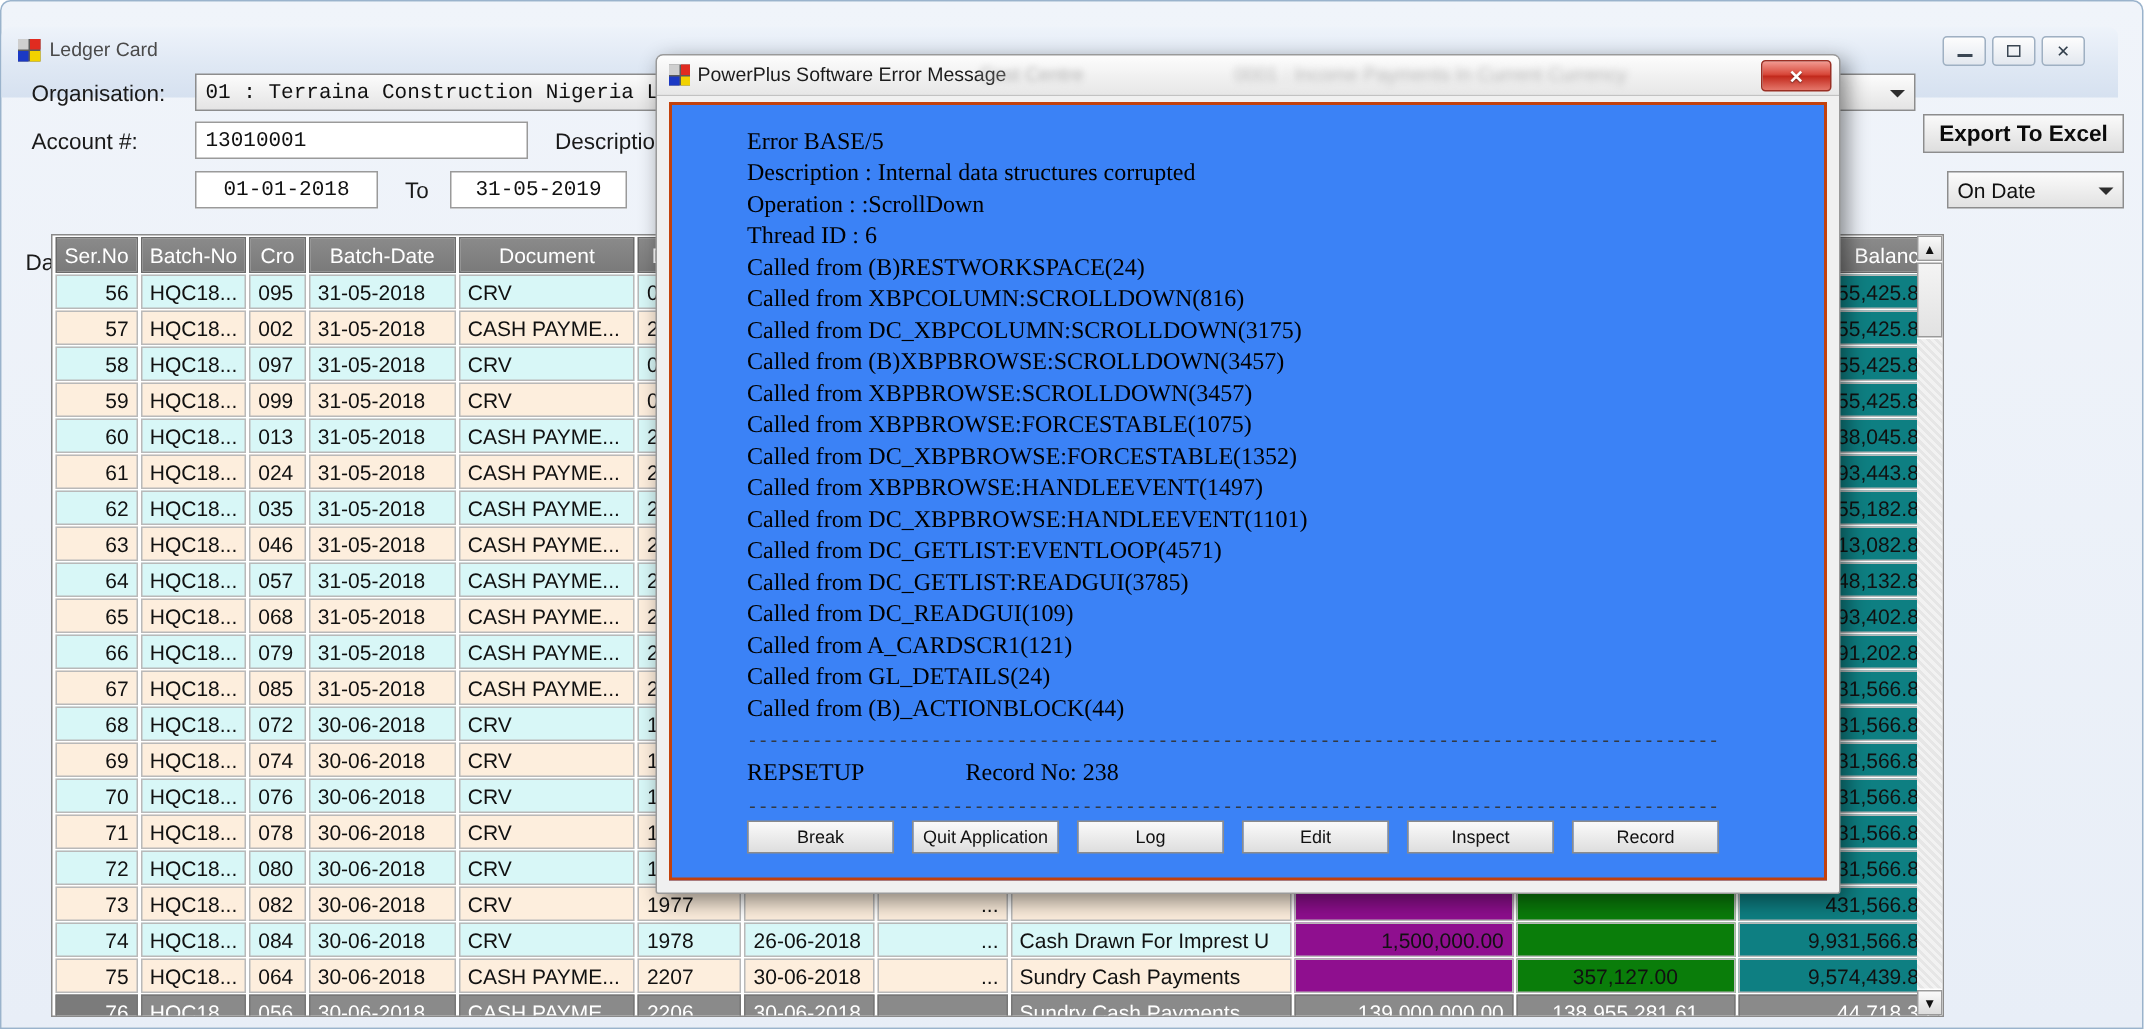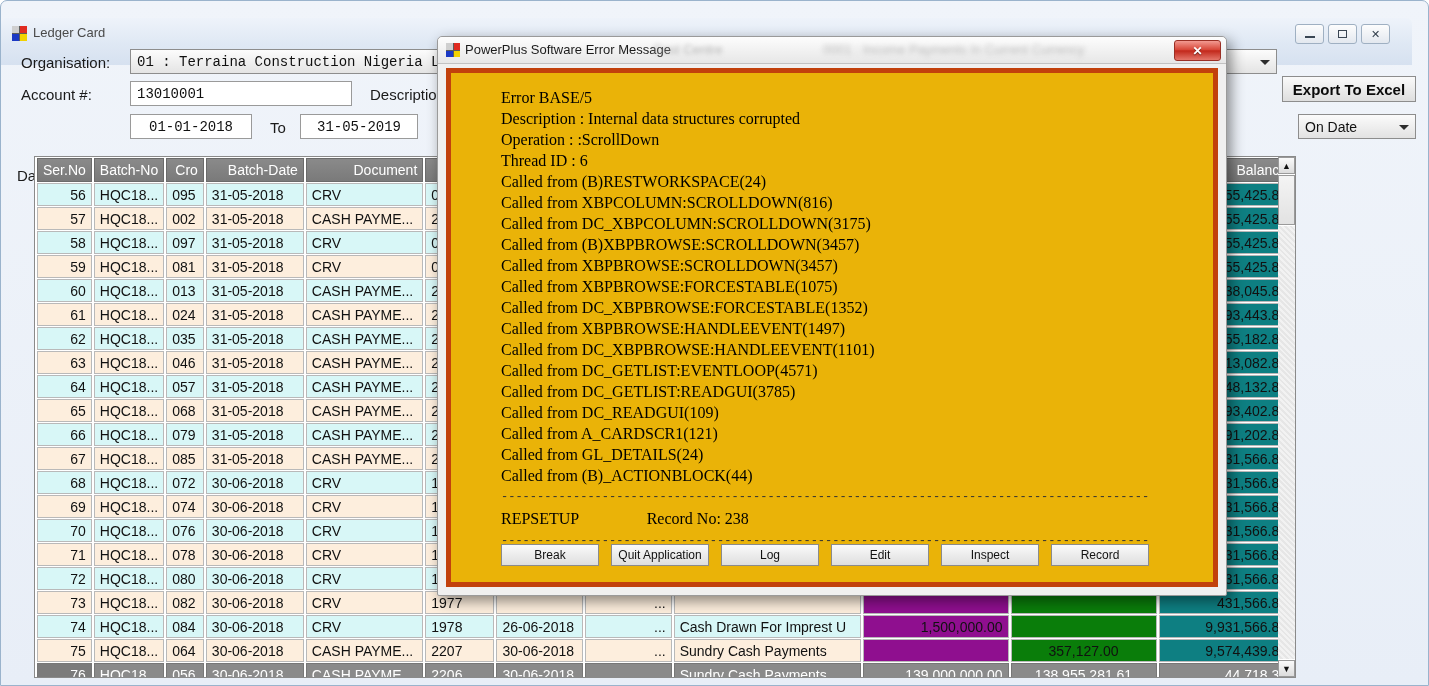--- a/index.html
+++ b/index.html
@@ -101,21 +101,21 @@
     position: absolute; left: 33px; top: 124px;
     width: 1262px; height: 522px;
     background: #ffffff; border: 1px solid #8a8a8a;
     overflow: hidden;
   }
 
   table.grid { border-collapse: separate; border-spacing: 2px 1px; table-layout: fixed; }
   table.grid th {
     background: linear-gradient(#8a8a8a, #7a7a7a);
     color: #ffffff; font-size: 14px; font-weight: normal;
-    text-align: right; padding: 2px 5px; height: 24px;
+    text-align: center; padding: 2px 5px; height: 24px;
     border: 1px solid #6b6b6b;
     white-space: nowrap; overflow: hidden;
   }
   table.grid th.num { text-align: right; }
   table.grid td {
     font-size: 14px; color: #111111;
     padding: 1px 5px; height: 23px;
     border: 1px solid #b9b9b9;
     white-space: nowrap; overflow: hidden;
   }
@@ -194,22 +194,22 @@
   #dlg-close {
     position: absolute; right: 5px; top: 3px; width: 47px; height: 21px;
     background: linear-gradient(#f29a91 0%, #d8483a 45%, #c2291c 52%, #e4766a 100%);
     border: 1px solid #9a2f24; border-radius: 3px;
     color: #ffffff; font-size: 12px; font-weight: bold;
     display: flex; align-items: center; justify-content: center;
     text-shadow: 0 1px 1px rgba(0,0,0,0.5);
   }
   #dlg-body {
     position: absolute; left: 8px; top: 31px; right: 8px; bottom: 8px;
-    background: #eab308;
-    border: 5px solid #c2410c;
+    background: #3b82f6;
+    border: 2px solid #c2410c;
     padding: 14px 0 0 50px;
   }
   .err-line {
     font-family: "Liberation Serif", serif;
     font-size: 16px; color: #000000;
     line-height: 21px; white-space: nowrap;
   }
   .err-rule {
     font-family: "Liberation Mono", monospace;
     font-size: 12px; color: #333; letter-spacing: 0px;
@@ -356,21 +356,21 @@
               <td></td>
               <td class="dots">...</td>
               <td></td>
               <td class="debit"></td>
               <td class="credit"></td>
               <td class="balance">255,425.86</td>
             </tr>
             <tr class="even">
               <td class="serial">59</td>
               <td>HQC18...</td>
-              <td>081</td>
+              <td>099</td>
               <td>31-05-2018</td>
               <td>CRV</td>
               <td>01971</td>
               <td></td>
               <td class="dots">...</td>
               <td></td>
               <td class="debit"></td>
               <td class="credit"></td>
               <td class="balance">255,425.86</td>
             </tr>

